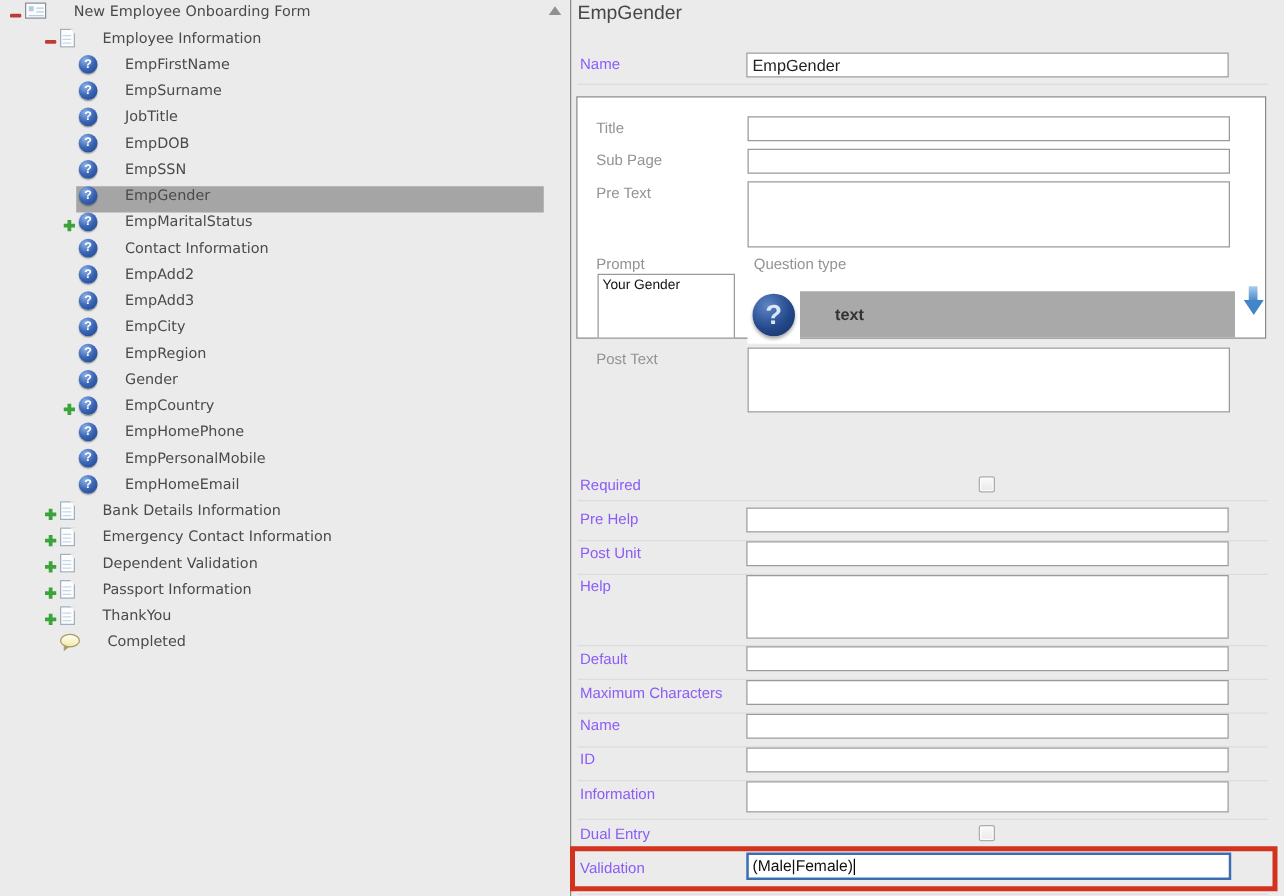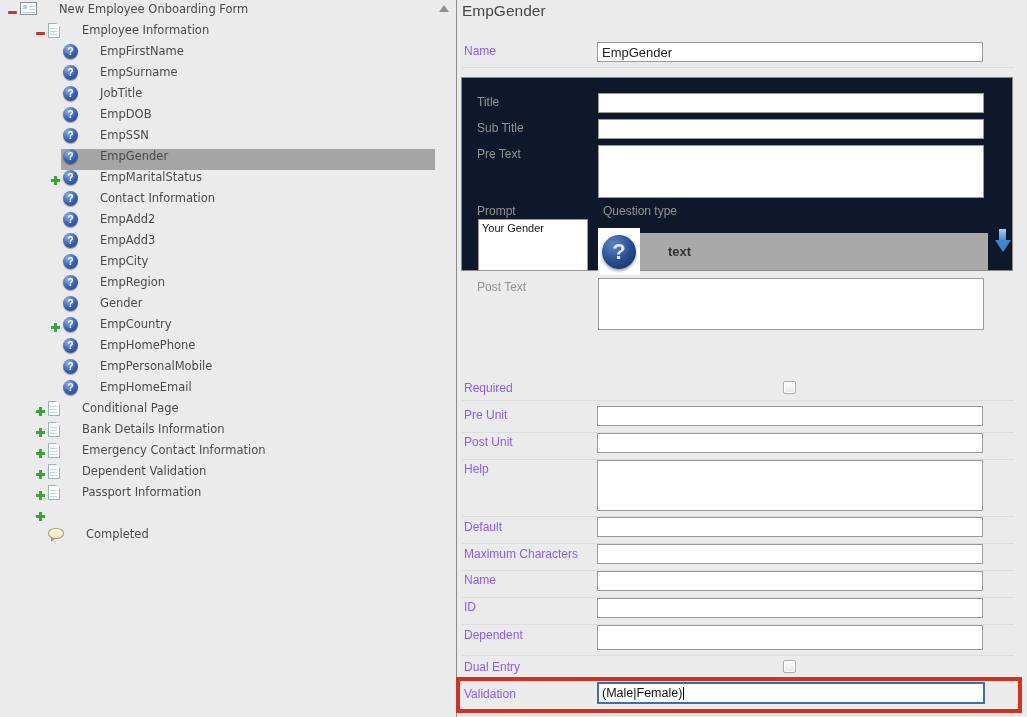--- a/index.html
+++ b/index.html
@@ -57,21 +57,21 @@
   .right-panel{position:absolute;left:457px;top:0;width:570px;height:717px}
   .panel-header{position:absolute;left:5px;top:2px;font-size:15.5px;color:#474747}
   .lbl{position:absolute;font-size:12px;color:#8b5cf6;line-height:14px;white-space:nowrap}
   .lbl.inner{color:#939393}
   .txt-input{position:absolute;height:20px;width:386px;border:1px solid #9a9a9a;background:#fff;
       font-family:"Liberation Sans",sans-serif;font-size:13px;color:#222;padding:1px 4px;outline:none}
   .txt-area{position:absolute;border:1px solid #9a9a9a;background:#fff;resize:none;outline:none;
       font-family:"Liberation Sans",sans-serif;font-size:11px;color:#111;padding:2px 3px}
   .divider{position:absolute;left:5px;width:552px;height:1px;background:#dcdcdc}
   .groupbox{position:absolute;left:4px;top:77px;width:552px;height:194px;
-      background:#0f172a;border:1px solid #8a8a8a}
+      background:#ffffff;border:1px solid #8a8a8a}
   .checkbox{position:absolute;width:13px;height:13px;border:1px solid #adadad;border-radius:2px;
       background:linear-gradient(#fafafa,#e9e9e9);box-shadow:inset 0 0 0 1px #fdfdfd;cursor:pointer}
   .qt-tile{position:absolute;left:136px;top:150px;width:42px;height:47px;background:#fff;
       display:flex;align-items:center;justify-content:center;cursor:pointer}
   .qt-circle{width:34px;height:34px;border-radius:50%;
       background:radial-gradient(circle at 35% 28%, #5d85c6 0%, #24498c 55%, #16305e 100%);
       color:#dbe7f8;font-size:22px;font-weight:bold;display:flex;align-items:center;justify-content:center;
       box-shadow:0 2px 3px rgba(0,0,0,.35)}
   .qt-bar{position:absolute;left:178px;top:155px;width:348px;height:37px;background:var(--type-bar);
       display:flex;align-items:center;cursor:pointer}
@@ -224,27 +224,20 @@
         <span class="expander none"></span>
         <span class="row-content">
           <span class="tree-icon icon-question">?</span>
           <span class="tree-label">EmpHomeEmail</span>
         </span>
       </div>
       <div class="tree-row lvl1">
         <span class="expander plus"></span>
         <span class="row-content">
           <span class="tree-icon icon-page"></span>
-          <span class="tree-label">Conditional Page</span>
-        </span>
-      </div>
-      <div class="tree-row lvl1">
-        <span class="expander plus"></span>
-        <span class="row-content">
-          <span class="tree-icon icon-page"></span>
           <span class="tree-label">Bank Details Information</span>
         </span>
       </div>
       <div class="tree-row lvl1">
         <span class="expander plus"></span>
         <span class="row-content">
           <span class="tree-icon icon-page"></span>
           <span class="tree-label">Emergency Contact Information</span>
         </span>
       </div>
@@ -257,20 +250,24 @@
       </div>
       <div class="tree-row lvl1">
         <span class="expander plus"></span>
         <span class="row-content">
           <span class="tree-icon icon-page"></span>
           <span class="tree-label">Passport Information</span>
         </span>
       </div>
       <div class="tree-row lvl1">
         <span class="expander plus"></span>
+        <span class="row-content">
+          <span class="tree-icon icon-page"></span>
+          <span class="tree-label">ThankYou</span>
+        </span>
       </div>
       <div class="tree-row lvl1">
         <span class="expander none"></span>
         <span class="row-content">
           <span class="tree-icon icon-bubble"></span>
           <span class="tree-label">Completed</span>
         </span>
       </div>
     </div>
   <div class="scroll-up"></div>
@@ -282,21 +279,21 @@
   <div class="panel-header">EmpGender</div>
 
   <div class="lbl" style="left:7px;top:44px">Name</div>
   <input class="txt-input" style="left: 140px; top: 42px;" value="EmpGender">
   <div class="divider" style="top:67px"></div>
 
   <div class="groupbox">
     <div class="lbl inner" style="left:15px;top:17px">Title</div>
     <input class="txt-input" style="left: 136px; top: 15px;" value="">
 
-    <div class="lbl inner" style="left:15px;top:43px">Sub Title</div>
+    <div class="lbl inner" style="left:15px;top:43px">Sub Page</div>
     <input class="txt-input" style="left: 136px; top: 41px;" value="">
 
     <div class="lbl inner" style="left:15px;top:69px">Pre Text</div>
     <textarea class="txt-area" style="left: 136px; top: 67px; width: 386px; height: 53px;"></textarea>
 
     <div class="lbl inner" style="left:15px;top:126px">Prompt</div>
     <textarea class="txt-area" style="left: 16px; top: 141px; width: 110px; height: 52px;">Your Gender</textarea>
 
     <div class="lbl inner" style="left:141px;top:126px">Question type</div>
     <div class="qt-tile">
@@ -308,21 +305,21 @@
     <div class="down-arrow"></div>
 
     <div class="lbl inner" style="left:15px;top:202px">Post Text</div>
     <textarea class="txt-area" style="left: 136px; top: 200px; width: 386px; height: 52px;"></textarea>
   </div>
 
   <div class="lbl" style="left:7px;top:381px">Required</div>
   <div class="checkbox" style="left:326px;top:381px"></div>
   <div class="divider" style="top:400px"></div>
 
-  <div class="lbl" style="left:7px;top:408px">Pre Unit</div>
+  <div class="lbl" style="left:7px;top:408px">Pre Help</div>
   <input class="txt-input" style="left: 140px; top: 406px;" value="">
   <div class="divider" style="top:432px"></div>
 
   <div class="lbl" style="left:7px;top:435px">Post Unit</div>
   <input class="txt-input" style="left: 140px; top: 433px;" value="">
   <div class="divider" style="top:459px"></div>
 
   <div class="lbl" style="left:7px;top:462px">Help</div>
   <textarea class="txt-area" style="left: 140px; top: 460px; width: 386px; height: 51px;"></textarea>
   <div class="divider" style="top:516px"></div>
@@ -336,21 +333,21 @@
   <div class="divider" style="top:570px"></div>
 
   <div class="lbl" style="left:7px;top:573px">Name</div>
   <input class="txt-input" style="left: 140px; top: 571px;" value="">
   <div class="divider" style="top:597px"></div>
 
   <div class="lbl" style="left:7px;top:600px">ID</div>
   <input class="txt-input" style="left: 140px; top: 598px;" value="">
   <div class="divider" style="top:624px"></div>
 
-  <div class="lbl" style="left:7px;top:628px">Dependent</div>
+  <div class="lbl" style="left:7px;top:628px">Information</div>
   <input class="txt-input" style="left: 140px; top: 625px; height: 25px;" value="">
   <div class="divider" style="top:655px"></div>
 
   <div class="lbl" style="left:7px;top:660px">Dual Entry</div>
   <div class="checkbox" style="left:326px;top:660px"></div>
 
   <div class="lbl" style="left:7px;top:687px">Validation</div>
   <div class="input-like">
     <span>(Male|Female)</span>
     <span class="caret"></span>

